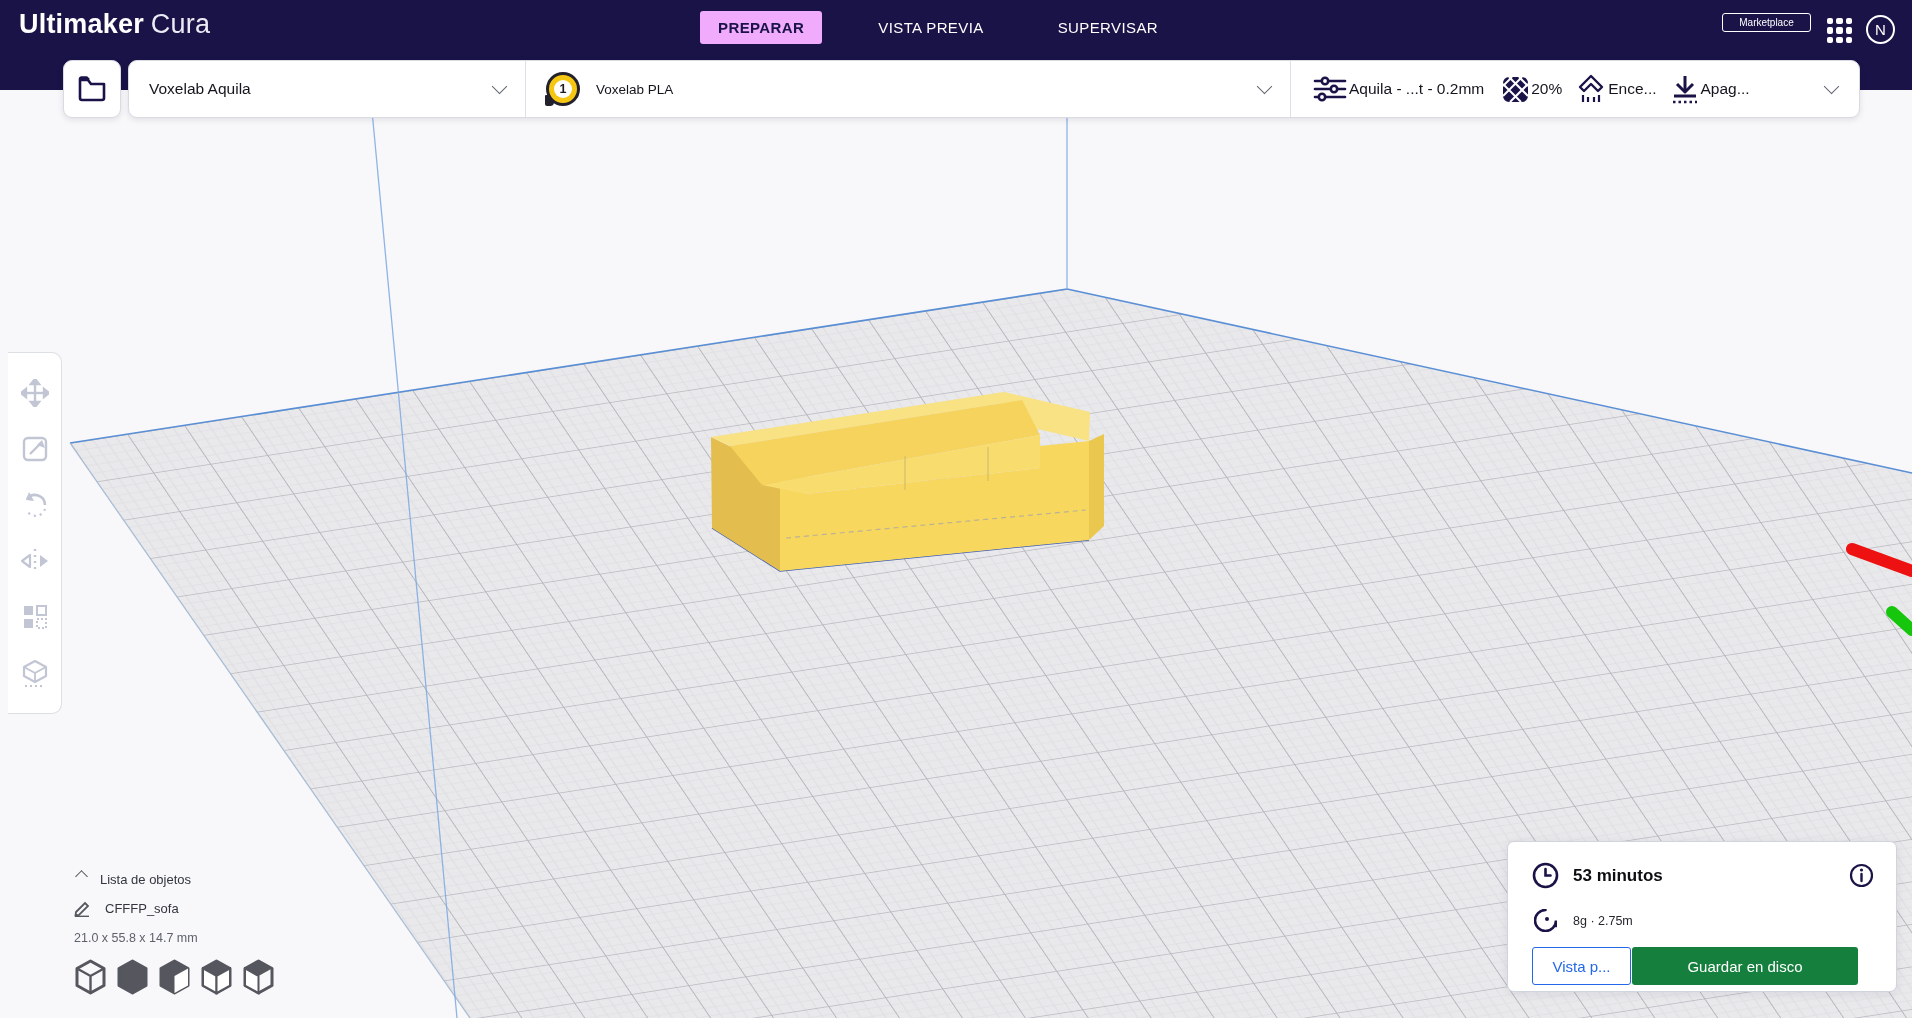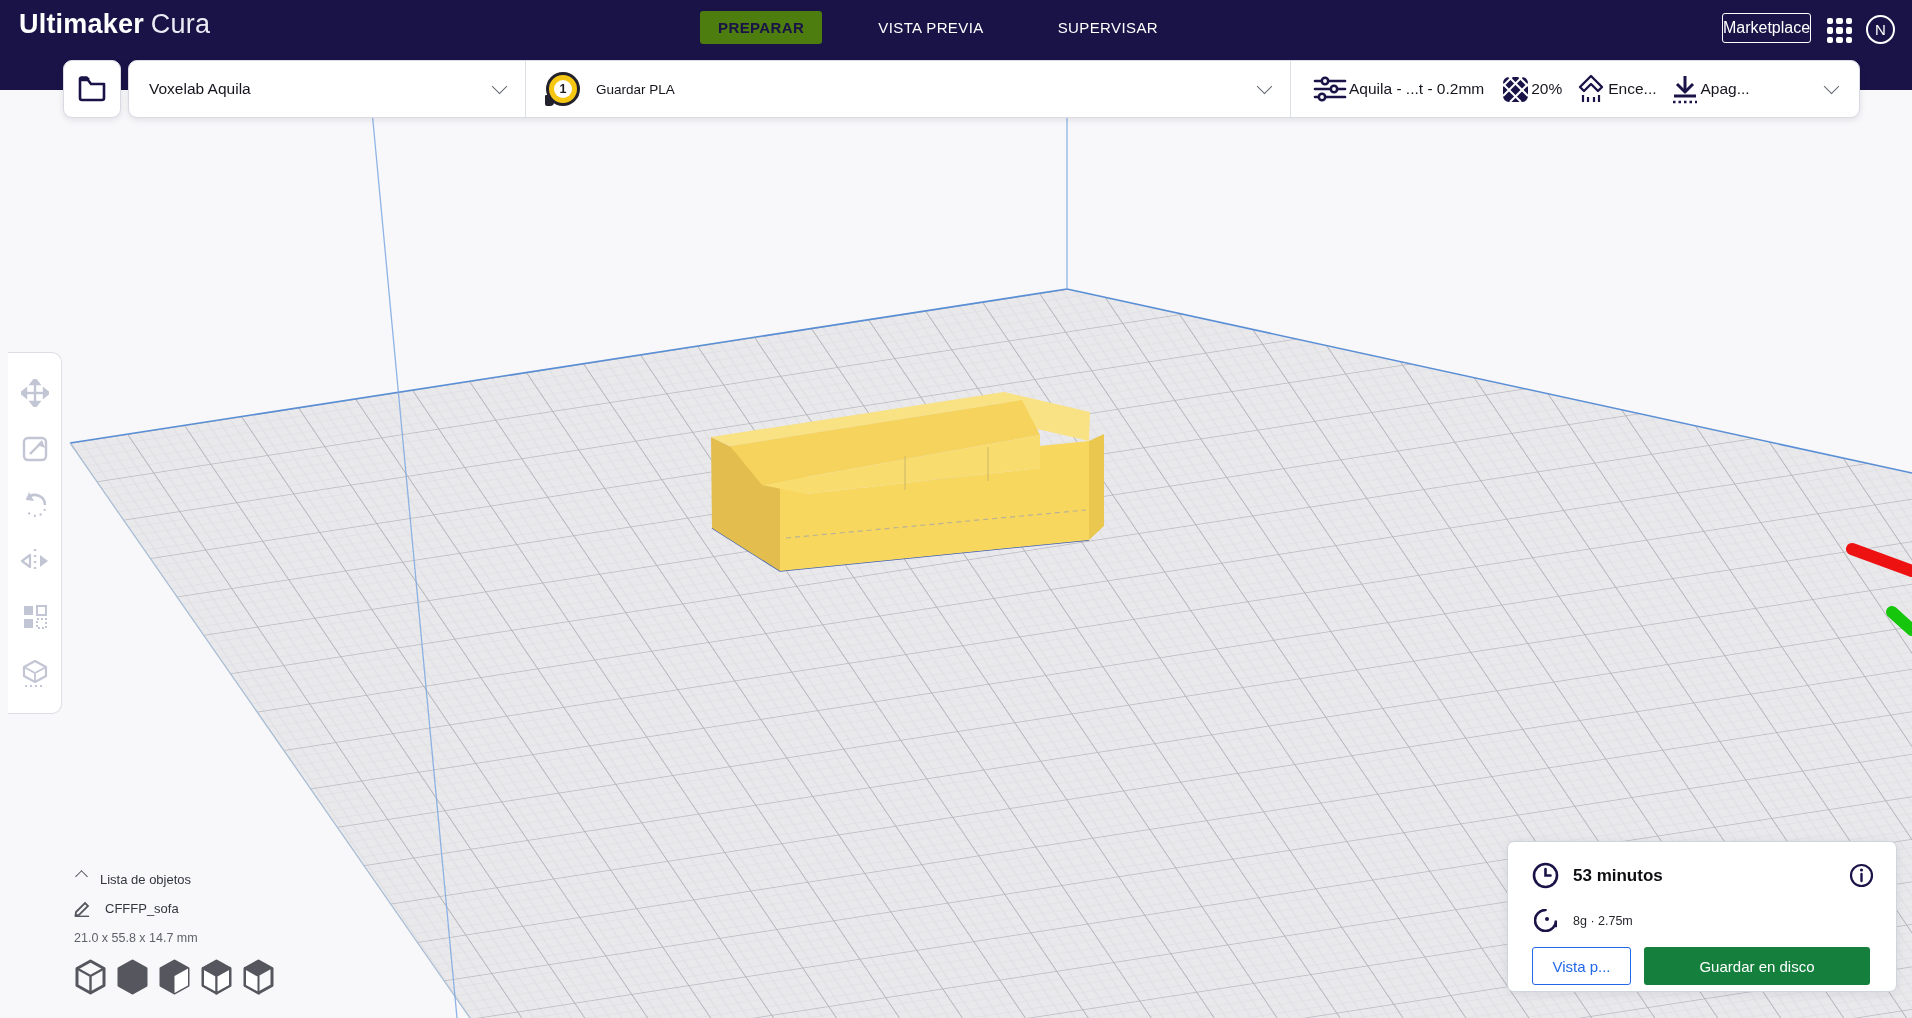--- a/index.html
+++ b/index.html
@@ -14,24 +14,24 @@
              background:#1a1347; z-index:5; }
   .logo { position:absolute; left:19px; top:9px; font-size:27px; color:#fff;
           letter-spacing:.2px; white-space:nowrap; }
   .logo b { font-weight:700; }
   .logo span.light { font-weight:300; color:#eceaf4; margin-left:7px; }
 
   .stage-tabs { position:absolute; left:700px; top:11px; display:flex; align-items:center;
                 gap:38px; z-index:6; }
   .stage-tab { font-size:15px; letter-spacing:.4px; color:#fff; padding:8px 18px;
                border-radius:3px; cursor:pointer; white-space:nowrap; }
-  .stage-tab.active { background:#4d7c0f; color:#1a1347; font-weight:700; }
-
-  .mk-btn { position:absolute; left:1722px; top:13px; width:89px; height:30px;
-            border:1px solid #fff; border-radius:3px; color:#fff; font-size:16px;
+  .stage-tab.active { background:#f0abfc; color:#1a1347; font-weight:700; }
+
+  .mk-btn { position:absolute; left:1722px; top:13px; width:89px; height:19px;
+            border:1px solid #fff; border-radius:3px; color:#fff; font-size:10px;
             display:flex; align-items:center; justify-content:center; z-index:6; cursor:pointer; }
   .grid-dots { position:absolute; left:1827px; top:18px; width:25px; height:25px;
                display:grid; grid-template-columns:repeat(3,1fr); gap:3px; z-index:6; cursor:pointer; }
   .grid-dots i { background:#fff; border-radius:2px; display:block; }
   .avatar { position:absolute; left:1866px; top:15px; width:29px; height:29px; border-radius:50%;
             border:2px solid #fff; color:#fff; font-size:15px; display:flex; align-items:center;
             justify-content:center; z-index:6; cursor:pointer; }
 
   
   .file-btn { position:absolute; left:63px; top:60px; width:58px; height:58px; background:#fff;
@@ -81,21 +81,21 @@
              transform:rotate(45deg); margin-left:3px; }
 
   
   .summary { position:absolute; left:1507px; top:841px; width:390px; height:151px; background:#fff;
              border:1px solid #cfd4dd; border-radius:7px; z-index:4;
              box-shadow:0 2px 10px rgba(20,20,60,.08); padding:20px 22px 0 24px; }
   .sum-row1 { display:flex; align-items:center; gap:14px; }
   .time-txt { font-size:17px; font-weight:700; color:#0d0d12; flex:1; }
   .sum-row2 { display:flex; align-items:center; gap:16px; margin-top:20px; margin-left:2px; }
   .usage-txt { font-size:12.5px; color:#26262e; }
-  .sum-btns { display:flex; gap:13px; margin-top:15px; }
+  .sum-btns { display:flex; gap:1px; margin-top:15px; }
   .btn-preview { width:99px; height:38px; border:1px solid #2368e8; border-radius:3px; background:#fff;
                  color:#2368e8; font-size:15px; display:flex; align-items:center; justify-content:center;
                  cursor:pointer; white-space:nowrap; }
   .btn-save { width:226px; height:38px; border:none; border-radius:3px; background:#15803d;
               color:#fff; font-size:15px; display:flex; align-items:center; justify-content:center;
               cursor:pointer; white-space:nowrap; }
 </style>
 </head>
 <body>
 
@@ -202,21 +202,21 @@
     <span class="grow"></span>
     <span class="chev"></span>
   </div>
 
   <div class="cfg-sec sec-material">
     <span class="ext-badge">
       <span class="tail"></span>
         <span class="ring"></span>
       <span class="core">1</span>
     </span>
-    <span class="small-label">Guardar PLA</span>
+    <span class="small-label">Voxelab PLA</span>
     <span class="grow"></span>
     <span class="chev"></span>
   </div>
 
   <div class="cfg-sec sec-settings">
     <span class="set-icon">
       <svg width="34" height="30" viewBox="0 0 34 30">
         <g stroke="#1a1347" stroke-width="2.6" stroke-linecap="round" fill="#fff">
           <line x1="2" y1="7" x2="32" y2="7"></line>
             <circle cx="12" cy="7" r="3.2"></circle>

